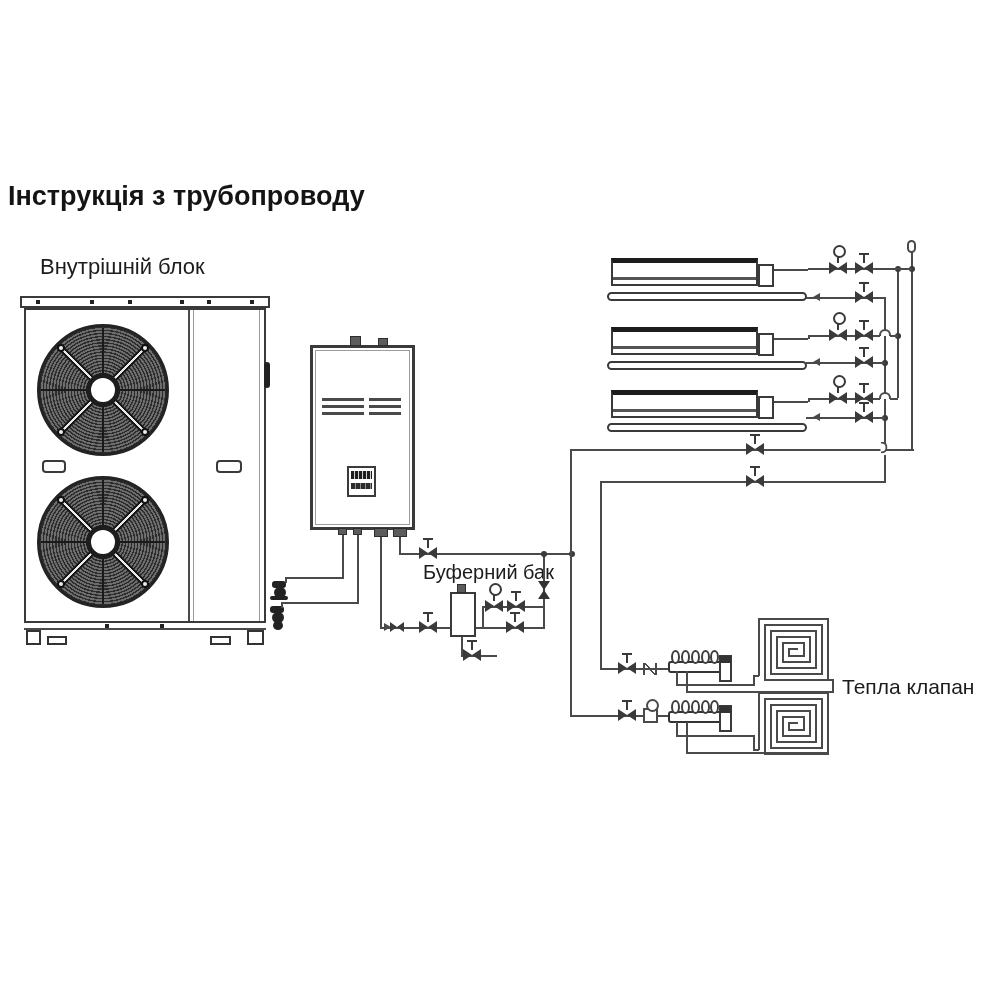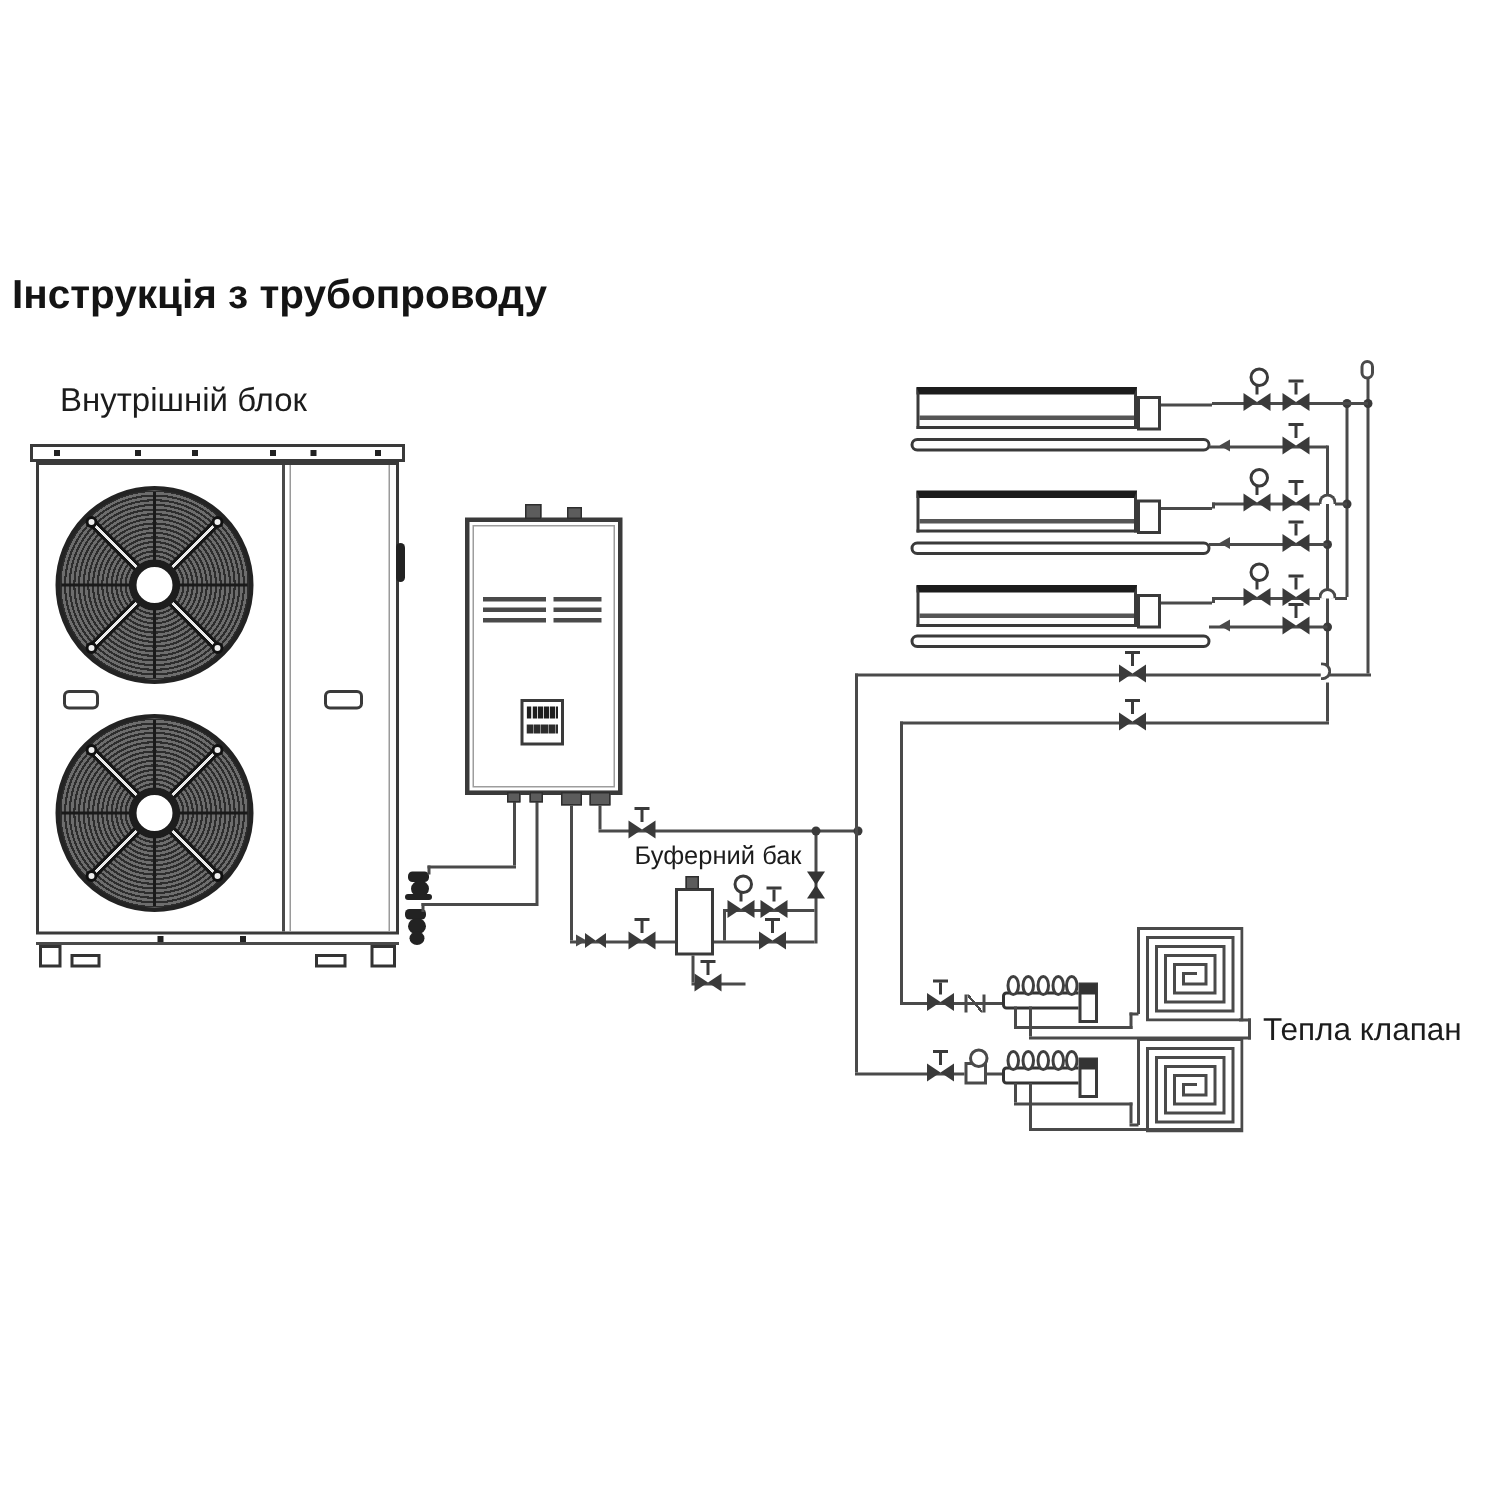--- a/index.html
+++ b/index.html
@@ -6,21 +6,21 @@
   #stage{position:relative;width:1000px;height:1000px;background:#fff;overflow:hidden;
          font-family:"Liberation Sans",sans-serif;color:#111}
   #stage *{box-sizing:border-box}
   .abs{position:absolute}
   
   .title{position:absolute;left:8px;top:181px;font-size:27px;font-weight:bold;color:#141414}
   .lbl{position:absolute;color:#1c1c1c}
   .lbl.outdoor{left:40px;top:254px;font-size:22px}
   .lbl.indoor{left:320px;top:298px;font-size:22px}
   .lbl.balance{left:424px;top:484px;font-size:22px;width:190px;line-height:27px}
-  .lbl.buffer{left:423px;top:561px;font-size:17px}
+  .lbl.buffer{left:423px;top:561px;font-size:20px}
   .lbl.floor{left:842px;top:675px;font-size:21px}
   .xmark{position:absolute;left:404px;top:491px;font-size:13px;color:#8a8a8a}
   
   .h{position:absolute;height:2px;background:#4a4a4a}
   .v{position:absolute;width:2px;background:#4a4a4a}
   .dot{position:absolute;width:6px;height:6px;border-radius:50%;background:#3a3a3a}
   
   .valve{position:absolute;width:18px;height:12px}
   .valve::before{content:'';position:absolute;left:0;top:0;border-left:9px solid #3a3a3a;
     border-top:6px solid transparent;border-bottom:6px solid transparent}

